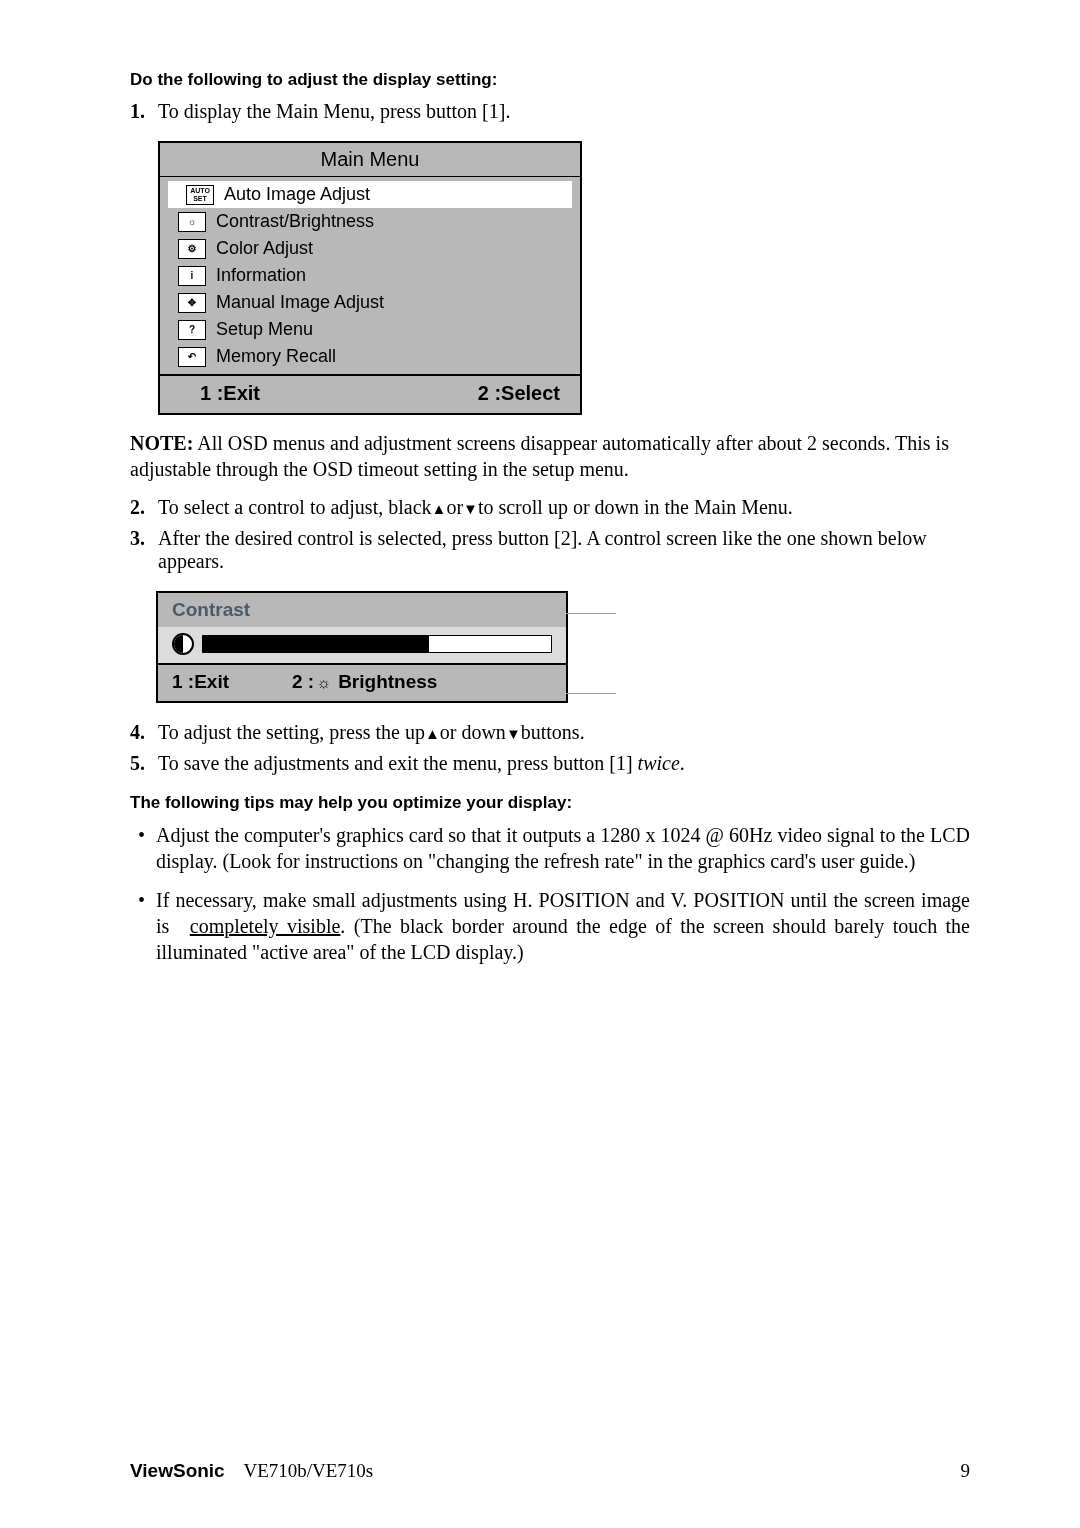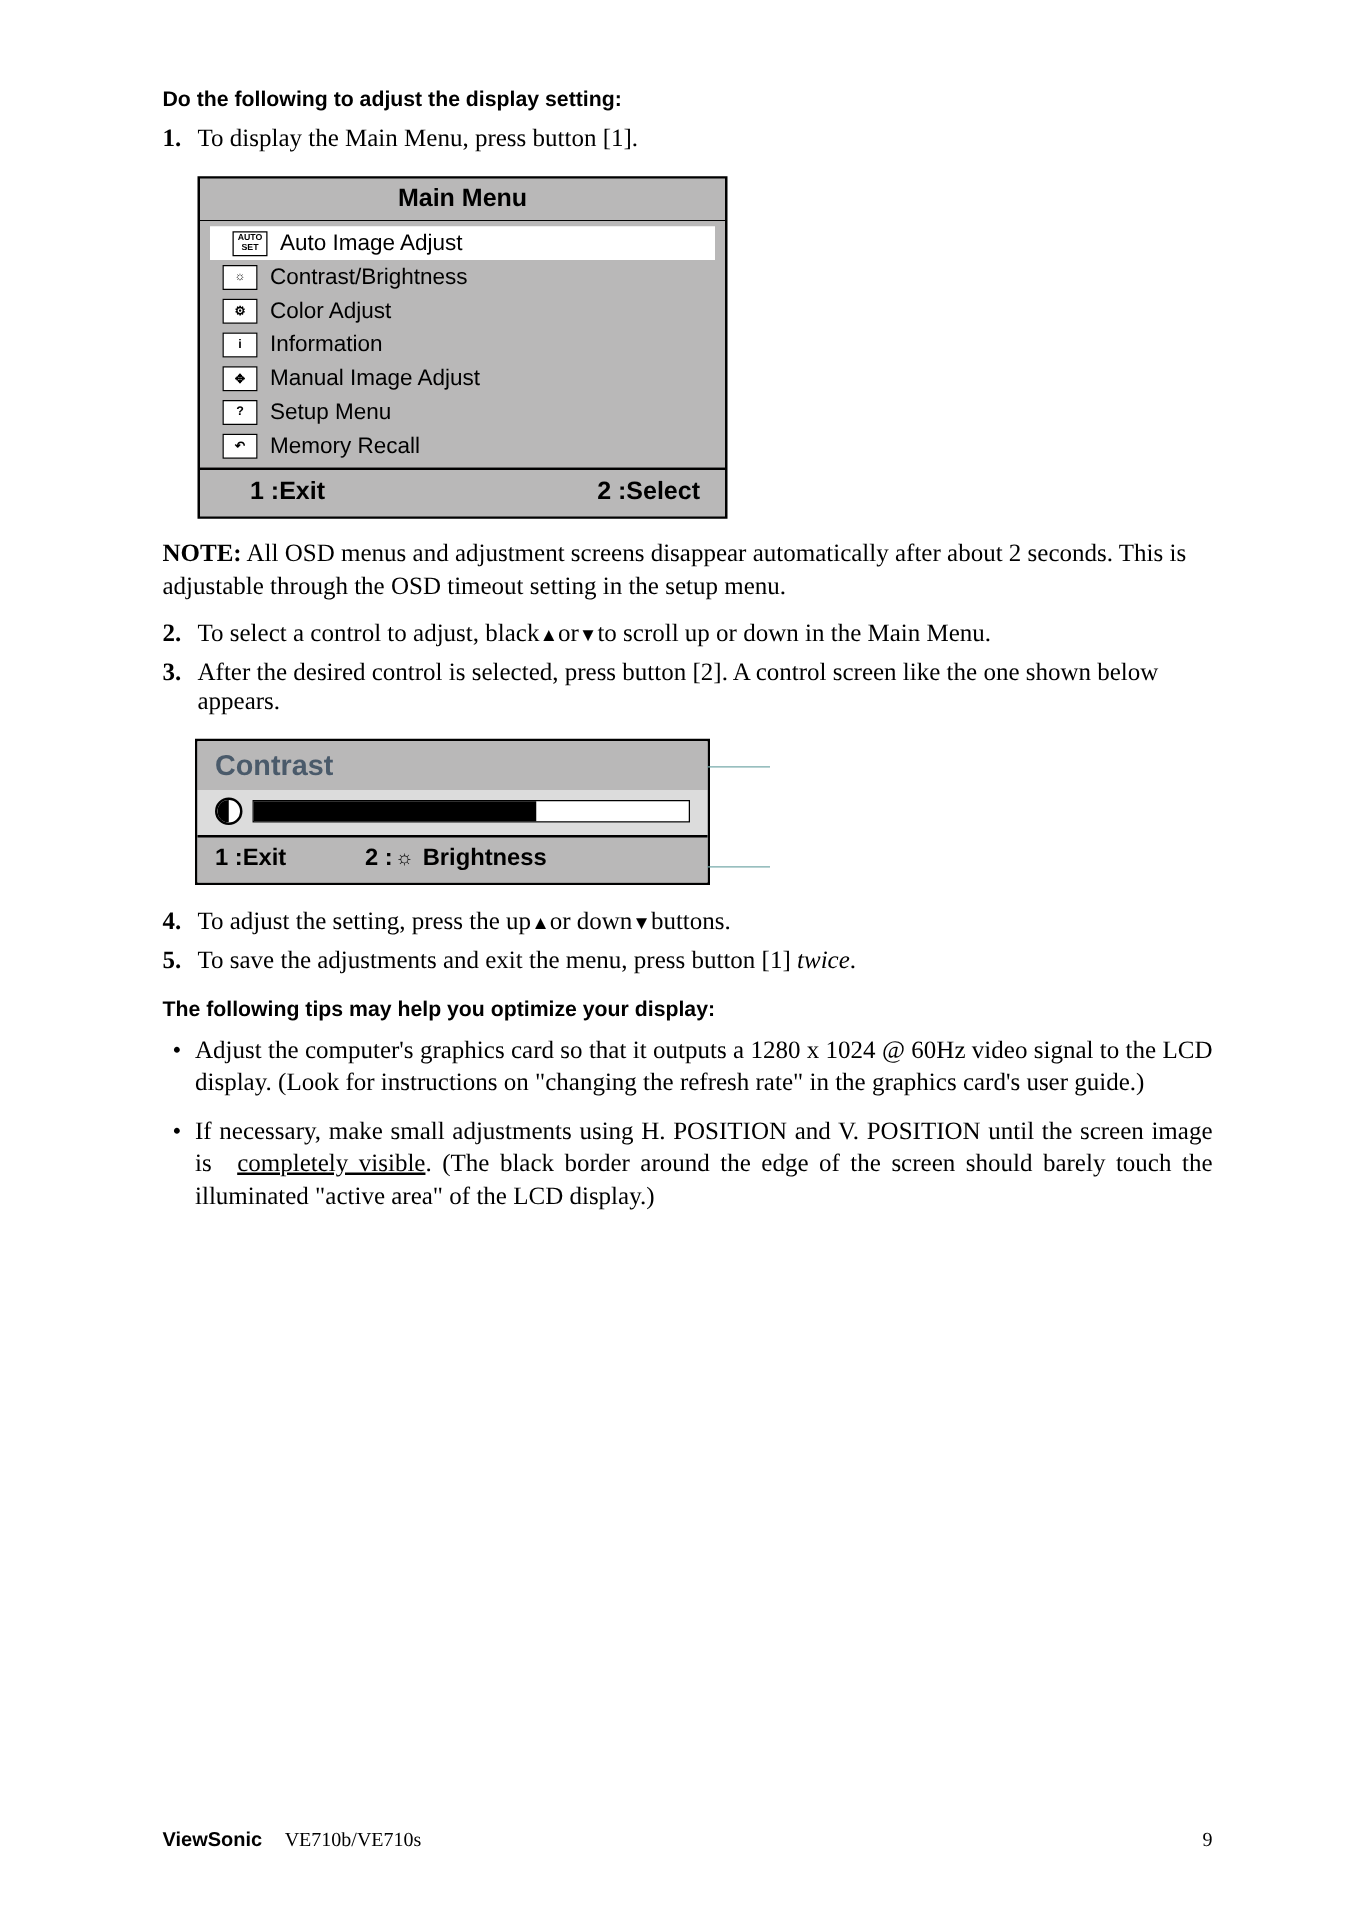--- a/index.html
+++ b/index.html
@@ -39,21 +39,21 @@
   .li-text { flex: 1; }
   .osd-box {
     border: 2px solid #000;
     width: 420px;
     margin: 14px 0 16px 28px;
     font-family: Arial, Helvetica, sans-serif;
   }
   .osd-title {
     background: #b9b8b8;
     text-align: center;
-    font-weight: bold;
+    font-weight: normal;
     font-size: 20px;
     padding: 5px 0;
     border-bottom: 1px solid #000;
   }
   .osd-body {
     background: #b9b8b8;
     padding: 4px 0;
   }
   .osd-row {
     display: flex;
@@ -102,21 +102,21 @@
     margin: 12px 0 8px 26px;
   }
   .contrast-box {
     border: 2px solid #000;
     width: 408px;
     font-family: Arial, Helvetica, sans-serif;
   }
   .contrast-title {
     background: #b9b8b8;
     font-weight: bold;
-    font-size: 23px;
+    font-size: 19px;
     padding: 6px 14px;
     color: #4a5a6a;
   }
   .contrast-slider-row {
     background: #dcdcdc;
     padding: 6px 14px 8px 14px;
     display: flex;
     align-items: center;
   }
   .half-circle {
@@ -195,21 +195,21 @@
     left: 8px;
     top: 0;
   }
   .footer {
     position: absolute;
     bottom: 46px;
     left: 130px;
     right: 110px;
     display: flex;
     justify-content: space-between;
-    font-size: 16px;
+    font-size: 19px;
   }
   .footer .brand {
     font-family: Arial, Helvetica, sans-serif;
     font-weight: bold;
   }
   .footer .model {
     font-family: "Times New Roman", Times, serif;
     margin-left: 14px;
   }
   .underline { text-decoration: underline; margin-left: 12px; }

